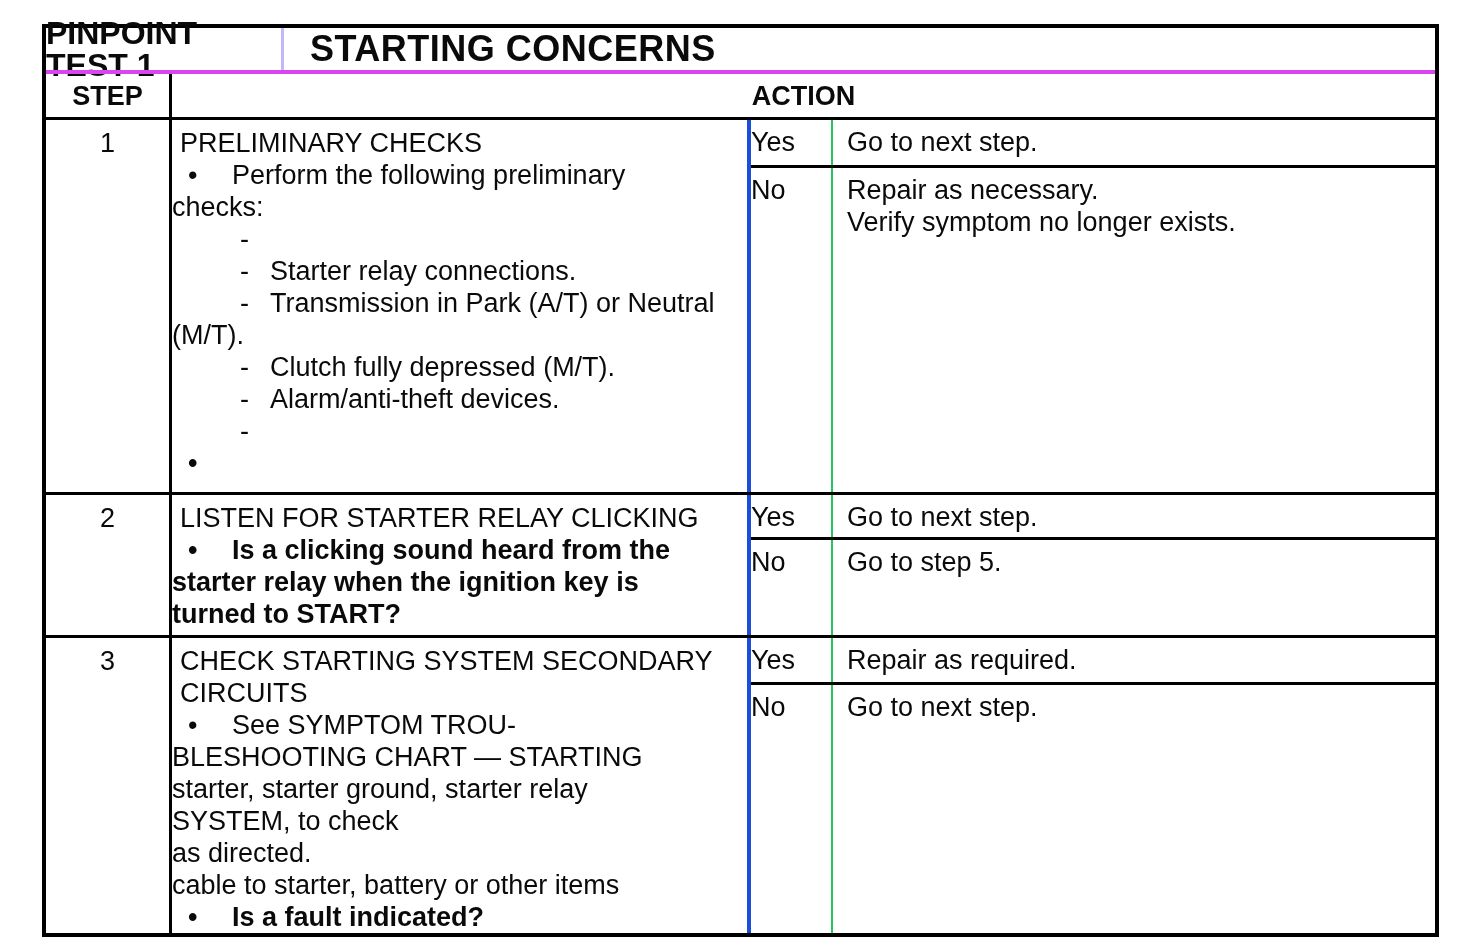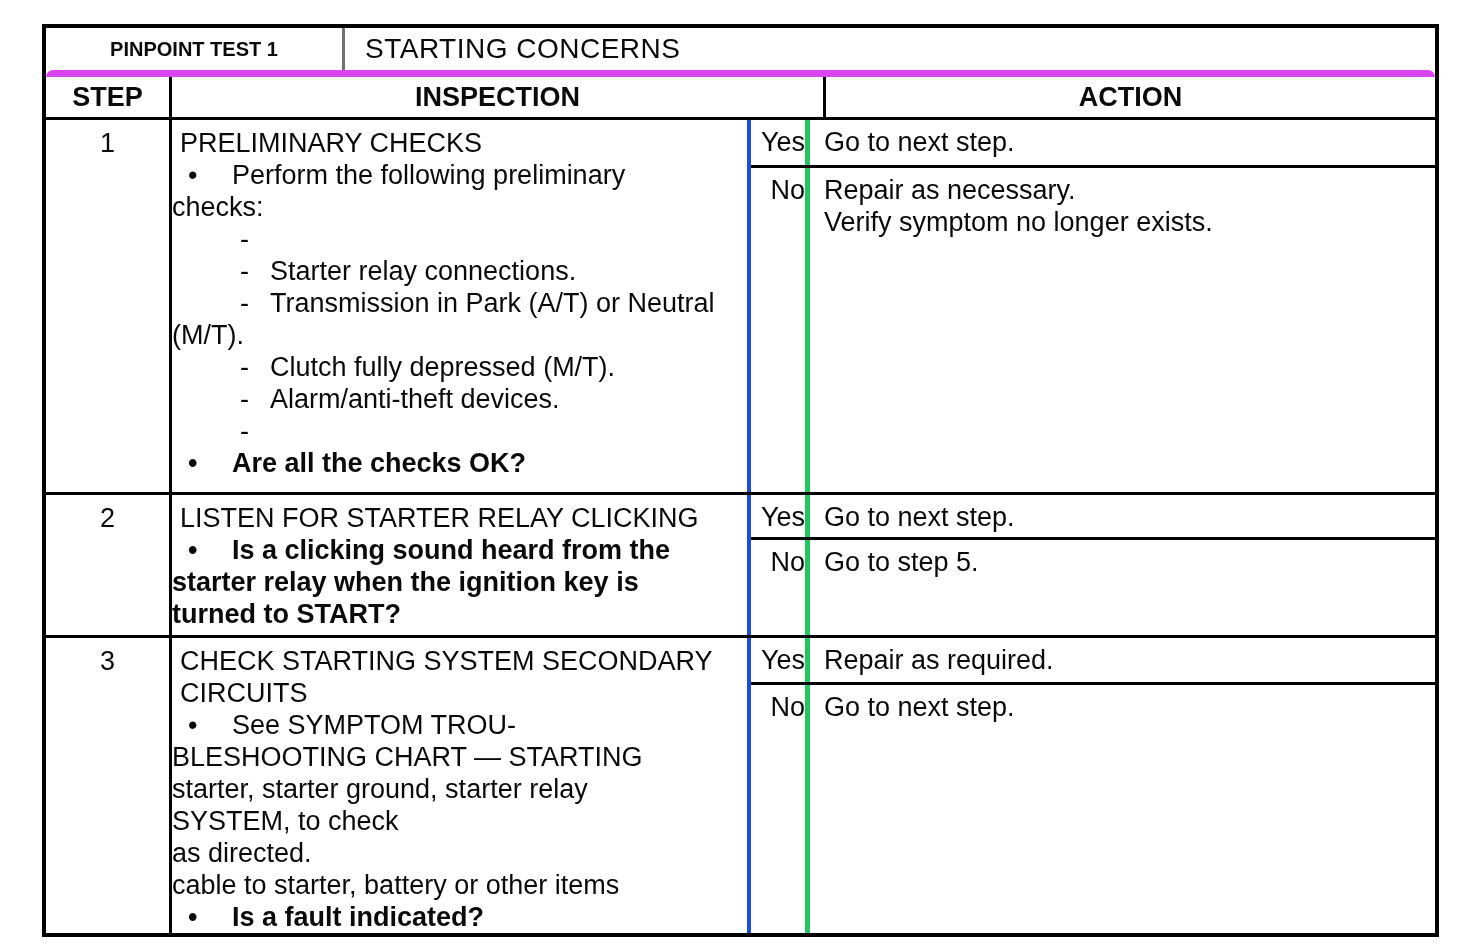--- a/index.html
+++ b/index.html
@@ -11,49 +11,49 @@
   }
   .table {
     position: absolute; left: 42px; top: 24px;
     width: 1397px; height: 913px;
     border: 4px solid #000; background: #fff;
     display: flex; flex-direction: column;
   }
   
   .title-row { height: 42px; display: flex; flex: none; }
   .title-cell-a {
-    width: 299px; border-right: 3px solid #737373;
+    width: 238px; border-right: 3px solid #c4b5fd;
     display: flex; align-items: center; justify-content: center;
-    font-weight: bold; font-size: 20px;
+    font-weight: bold; font-size: 32px;
   }
   .title-cell-b {
     flex: 1; display: flex; align-items: center;
-    padding-left: 20px; font-weight: normal; font-size: 28px; letter-spacing: 0.5px;
+    padding-left: 26px; font-weight: bold; font-size: 36px; letter-spacing: 0.5px;
   }
   
-  .header-row { height: 47px; flex: none; border-top: 7px solid #d946ef; display: flex; font-weight: bold; border-radius: 7px; }
+  .header-row { height: 47px; flex: none; border-top: 4px solid #d946ef; display: flex; font-weight: bold; }
   .header-row > div { display: flex; align-items: center; justify-content: center; }
   .h-step { width: 126px; border-right: 3px solid #000; }
   .h-insp { width: 654px; border-right: 3px solid #000; }
   .h-act  { flex: 1; }
   
   .row { border-top: 3px solid #000; display: flex; flex: none; }
   .row1 { height: 375px; }
   .row2 { height: 143px; }
   .row3 { flex: 1; }
   .c-step { width: 126px; flex: none; border-right: 3px solid #000; text-align: center; padding-top: 7px; }
   .c-insp { width: 579px; flex: none; border-right: 4px solid #1d4ed8; padding-top: 7px; padding-right: 6px; }
   .right  { flex: 1; display: flex; flex-direction: column; }
   .sub { display: flex; }
   .sub-yes { flex: none; border-bottom: 3px solid #000; }
   .row1 .sub-yes { height: 48px; }
   .row2 .sub-yes { height: 45px; }
   .row3 .sub-yes { height: 47px; }
   .sub-no { flex: 1; }
-  .c-yn  { width: 59px; flex: none; border-right: 5px solid #22c55e; text-align: right; padding-top: 6px; }
+  .c-yn  { width: 82px; flex: none; border-right: 2px solid #22c55e; text-align: left; padding-top: 6px; }
   .c-act { flex: 1; padding: 6px 0 0 14px; }
   
   .t  { padding-left: 8px; }
   .b  { display: flex; padding-left: 16px; }
   .b .mk { width: 44px; flex: none; }
   .bc { }
   .d  { display: flex; padding-left: 68px; }
   .d .mk { width: 30px; flex: none; }
   .bold { font-weight: bold; }
 </style>
@@ -62,21 +62,20 @@
 
 <div class="table">
 
   <div class="title-row">
     <div class="title-cell-a">PINPOINT TEST 1</div>
     <div class="title-cell-b">STARTING CONCERNS</div>
   </div>
 
   <div class="header-row">
     <div class="h-step">STEP</div>
-    <div class="h-insp">INSPECTION</div>
     <div class="h-act">ACTION</div>
   </div>
 
   <div class="row row1">
     <div class="c-step">1</div>
     <div class="c-insp">
       <div class="t">PRELIMINARY CHECKS</div>
       <div class="b">
           <span class="mk">•</span>
           <span>Perform the following preliminary</span>
@@ -100,21 +99,20 @@
         </div>
       <div class="d">
           <span class="mk">-</span>
           <span>Alarm/anti-theft devices.</span>
         </div>
       <div class="d">
           <span class="mk">-</span>
         </div>
       <div class="b bold">
           <span class="mk">•</span>
-          <span>Are all the checks OK?</span>
         </div>
     </div>
     <div class="right">
       <div class="sub sub-yes">
         <div class="c-yn">Yes</div>
         <div class="c-act">
           <div>Go to next step.</div>
         </div>
       </div>
       <div class="sub sub-no">

